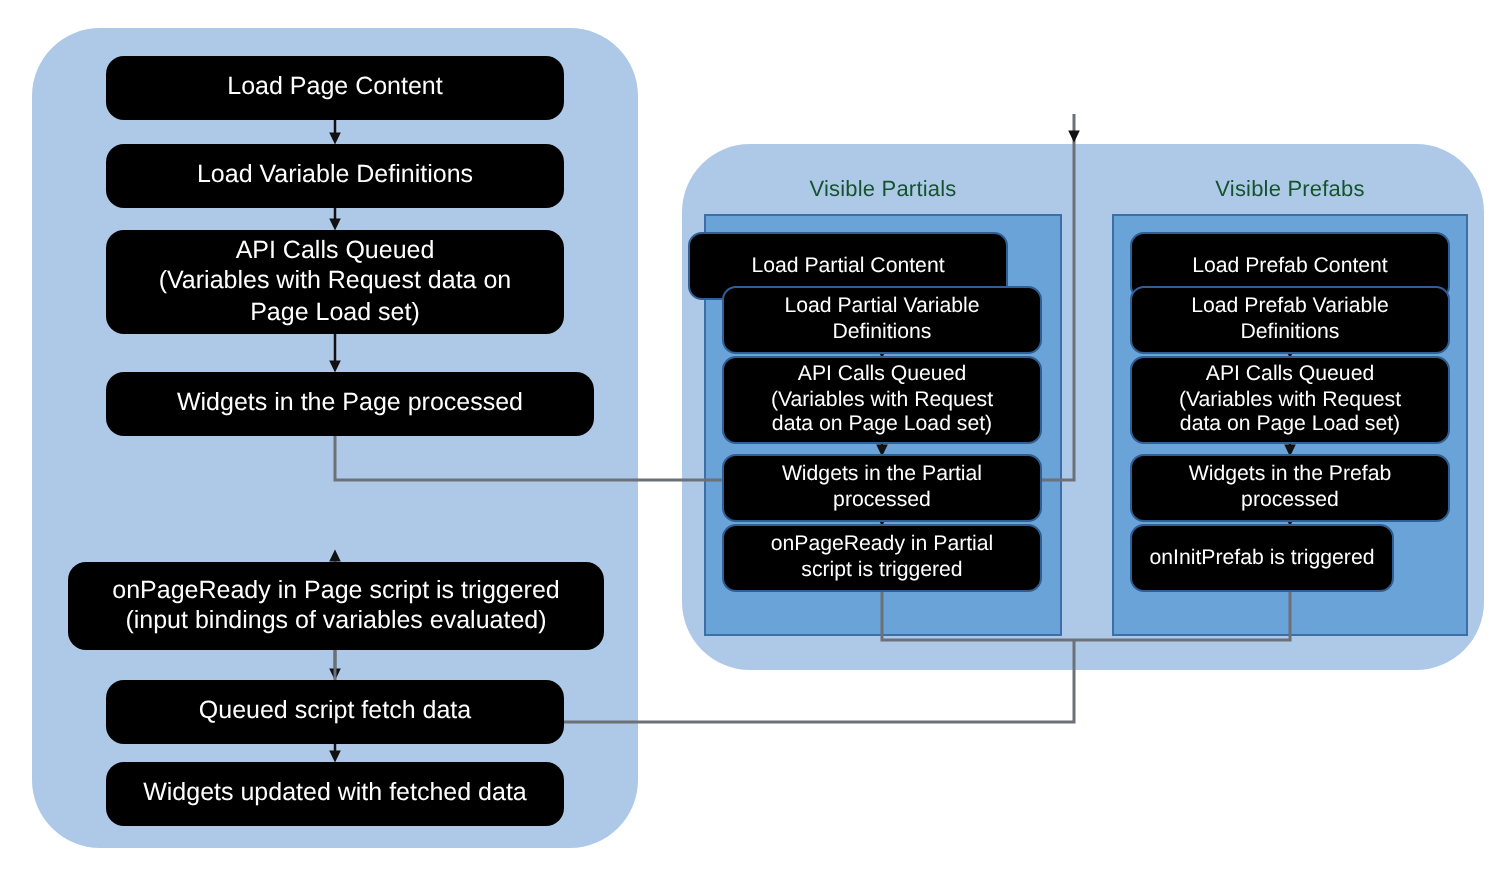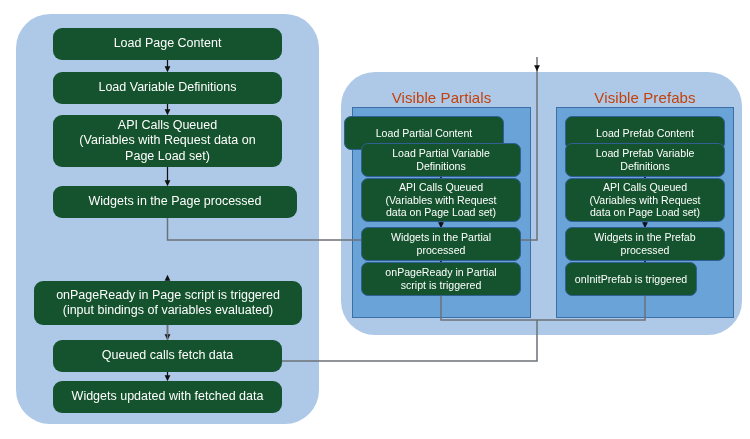--- a/index.html
+++ b/index.html
@@ -36,34 +36,34 @@
     position: absolute;
     background: #6aa3d8;
     border: 1.5px solid #3c6fa8;
     box-sizing: border-box;
   }
   #partials-box { left: 352px; top: 107px; width: 179px; height: 211px; }
   #prefabs-box  { left: 556px; top: 107px; width: 178px; height: 211px; }
 
   .column-title {
     position: absolute;
-    font-size: 15px;
-    color: #c2410c;
+    font-size: 11px;
+    color: #14532d;
     text-align: center;
     white-space: nowrap;
     letter-spacing: .1px;
   }
   #partials-title { left: 352px; top: 89px; width: 179px; }
   #prefabs-title  { left: 556px; top: 89px; width: 178px; }
 
   
   .node {
     position: absolute;
     box-sizing: border-box;
-    background: #14532d;
+    background: #000000;
     border: 1.2px solid #2f5f94;
     border-radius: 7px;
     color: #ffffff;
     display: flex;
     align-items: center;
     justify-content: center;
     text-align: center;
     line-height: 1.22;
     padding: 16px 4px;
     white-space: pre-line;
@@ -161,21 +161,21 @@
   </svg>
 
   <div class="node big" id="n-load-page">Load Page Content</div>
   <div class="node big" id="n-load-vars">Load Variable Definitions</div>
   <div class="node big" id="n-api-queued">API Calls Queued
 (Variables with Request data on
 Page Load set)</div>
   <div class="node big" id="n-widgets-page">Widgets in the Page processed</div>
   <div class="node big" id="n-onpageready">onPageReady in Page script is triggered
 (input bindings of variables evaluated)</div>
-  <div class="node big" id="n-queued-fetch">Queued calls fetch data</div>
+  <div class="node big" id="n-queued-fetch">Queued script fetch data</div>
   <div class="node big" id="n-widgets-update">Widgets updated with fetched data</div>
 
   <div class="node small" id="p-load-content">Load Partial Content</div>
   <div class="node small" id="p-load-vars">Load Partial Variable
 Definitions</div>
   <div class="node small" id="p-api-queued">API Calls Queued
 (Variables with Request
 data on Page Load set)</div>
   <div class="node small" id="p-widgets">Widgets in the Partial
 processed</div>

